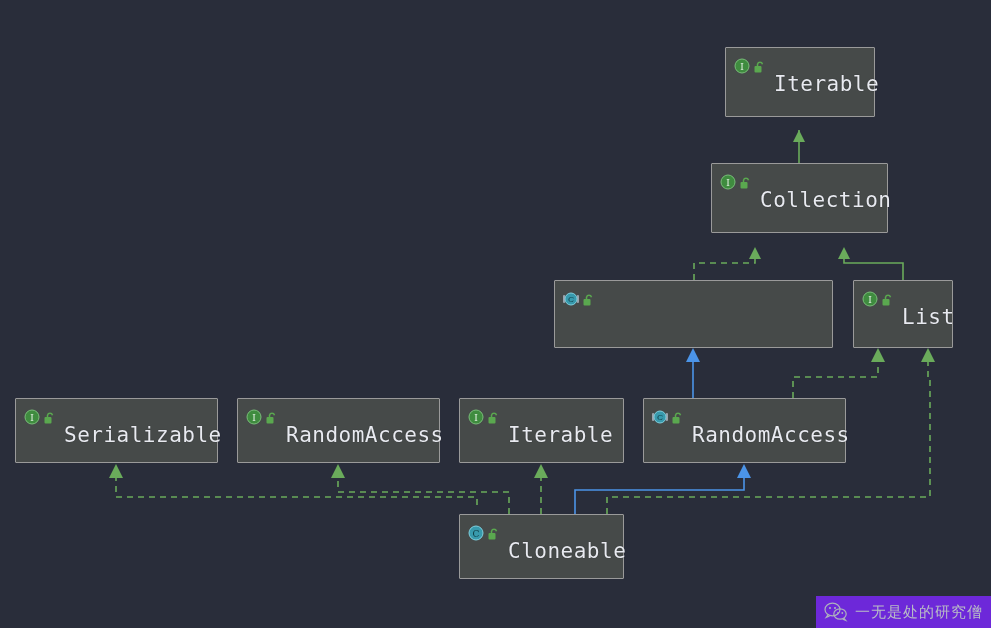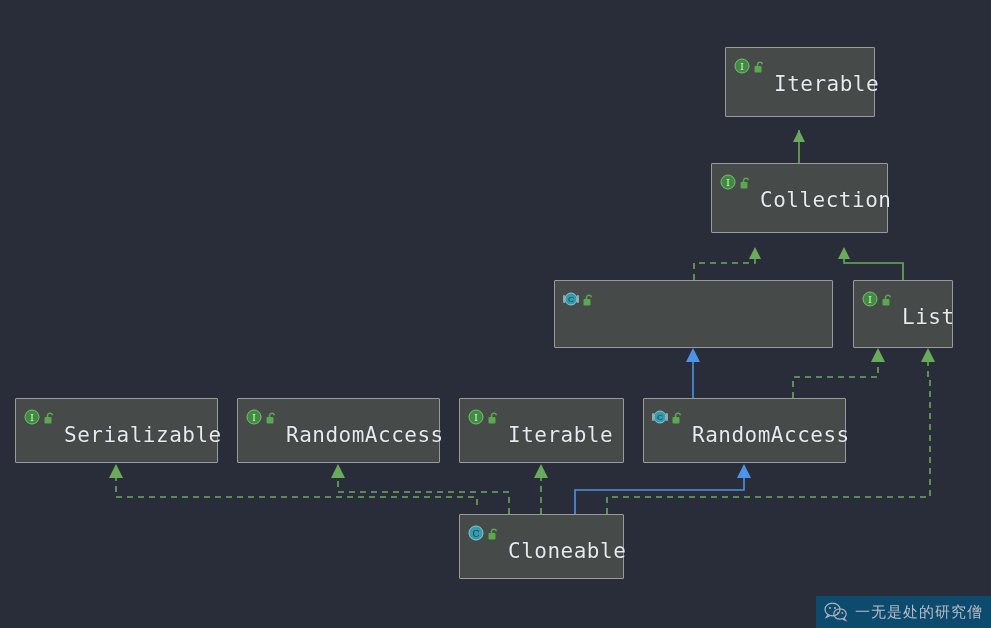--- a/index.html
+++ b/index.html
@@ -71,21 +71,21 @@
     margin-left: 3px;
     display: inline-block;
     position: relative;
   }
   .watermark {
     position: absolute;
     right: 0;
     bottom: 0;
     width: 175px;
     height: 32px;
-    background: #0c4a6e;
+    background: #6d28d9;
     display: flex;
     align-items: center;
     padding-left: 8px;
     box-sizing: border-box;
     z-index: 20;
   }
   .watermark .wm-text {
     font-family: "DejaVu Sans", "Liberation Sans", sans-serif;
     font-size: 15px;
     color: #b9bcc6;

